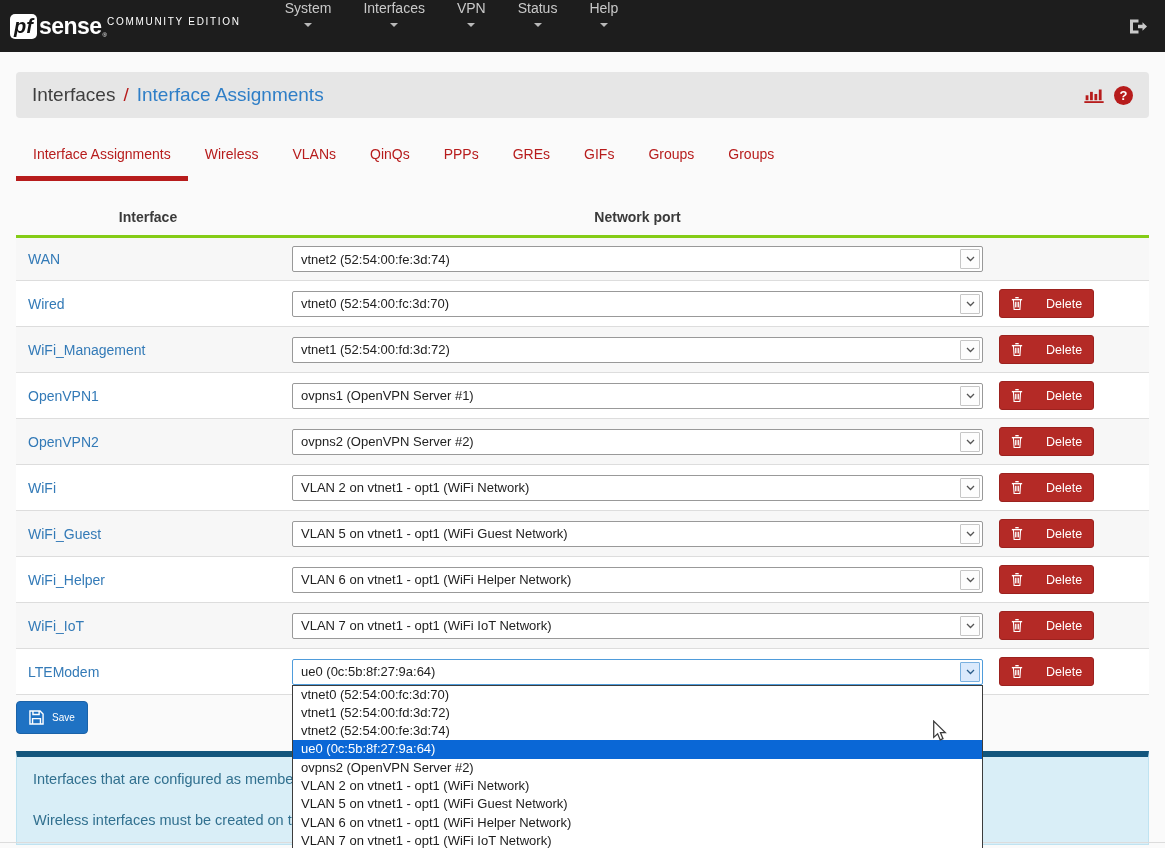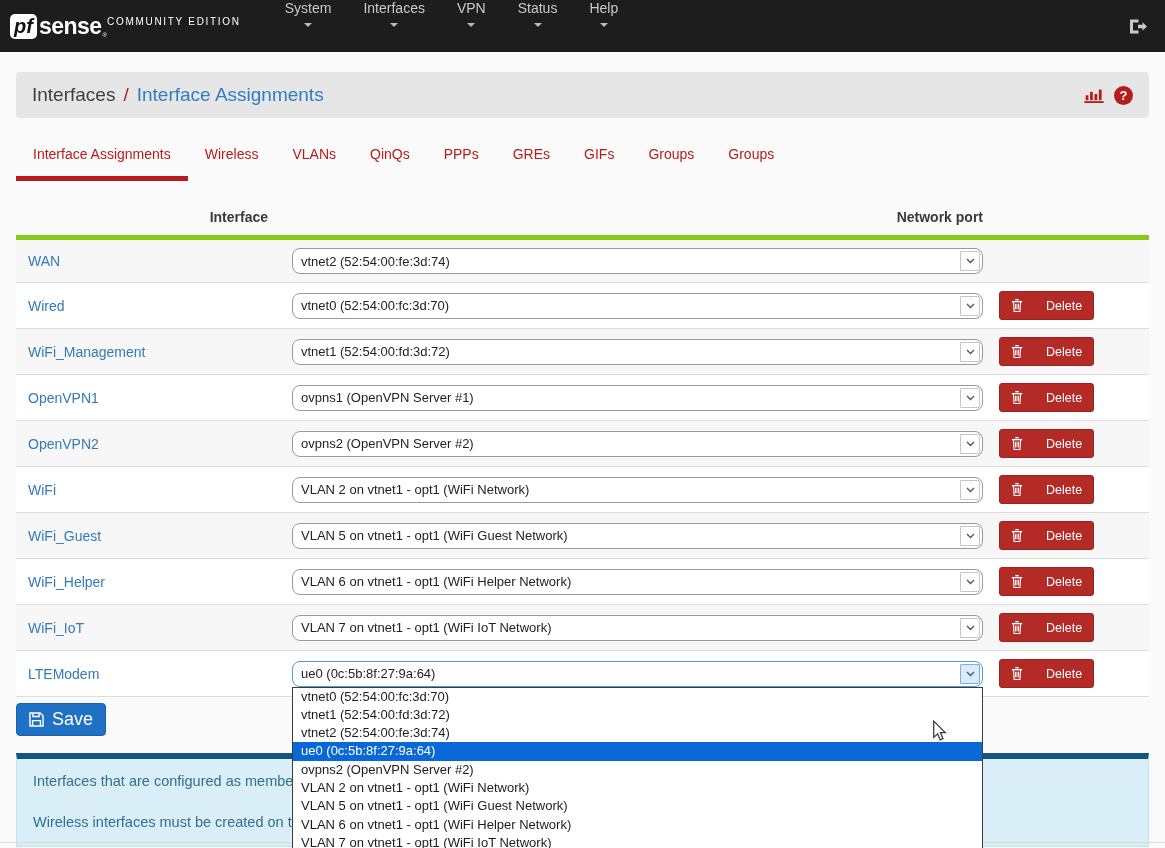--- a/index.html
+++ b/index.html
@@ -28,40 +28,40 @@
   .crumb-icons { margin-left:auto; display:flex; align-items:center; gap:10px; }
   .help-badge { width:19px; height:19px; border-radius:50%; background:#b71c1c; color:#fff; font-size:13px; font-weight:bold; display:flex; align-items:center; justify-content:center; cursor:pointer; }
   .chart-btn { cursor:pointer; display:flex; }
   
   .tabs { margin:24px 16px 0; display:flex; }
   .tab { position:relative; padding:4px 17px 19px; font-size:14px; color:#b71c1c; cursor:pointer; white-space:nowrap; }
   .tab.active::after { content:""; position:absolute; left:0; right:0; bottom:0; height:5px; background:#b71c1c; }
   
   table.assign { width:1133px; margin:16px 16px 0; border-collapse:collapse; table-layout:fixed; }
   col.c1 { width:264px; } col.c3 { width:154px; }
-  th { text-align:right; font-size:14px; color:#3a3a3a; padding:12px 12px 10px; border-bottom:5px solid #84cc16; }
+  th { text-align:center; font-size:14px; color:#3a3a3a; padding:12px 12px 10px; border-bottom:3px solid #84cc16; }
   td { padding:8px 12px; border-top:1px solid #ddd; vertical-align:middle; }
   td.actions { padding-left:4px; }
   tbody tr { height:43px; }
   tbody tr:nth-child(odd) { background:#f7f7f7; }
   tbody tr:nth-child(even) { background:#fff; }
   tbody { border-bottom:1px solid #ddd; }
   .iface-link { color:#337ab7; font-size:14px; text-decoration:none; cursor:pointer; }
   
-  .sel { position:relative; height:26px; background:#fff; border:1px solid #999; border-radius:8px; display:flex; align-items:center; padding:0 38px 0 8px; font-size:13px; color:#222; cursor:pointer; white-space:nowrap; }
+  .sel { position:relative; height:26px; background:#fff; border:1px solid #999; border-radius:2px; display:flex; align-items:center; padding:0 38px 0 8px; font-size:13px; color:#222; cursor:pointer; white-space:nowrap; }
   .sel .chev { position:absolute; top:2px; right:2px; bottom:2px; width:20px; border:1px solid #c6c6c6; border-radius:1px; background:#fdfdfd; display:flex; align-items:center; justify-content:center; }
   .sel.focused { border-color:#4f9cdb; }
   .sel.focused .chev { background:#dbeafc; border-color:#7ab1e0; }
   
   .listbox { position:absolute; left:-1px; right:-1px; top:25px; background:#fff; border:1px solid #3c3c3c; z-index:40; }
   .opt { height:18.3px; line-height:18.3px; font-size:13px; color:#1c1c1c; padding:0 8px; white-space:nowrap; overflow:hidden; cursor:pointer; }
   .opt.selected { background:#0a67d6; color:#fff; }
   
   .btn-del { display:inline-flex; align-items:center; gap:23px; background:#b42a26; border:1px solid #9c221f; color:#fff; font-size:12.5px; height:29px; padding:0 11px; border-radius:3px; cursor:pointer; font-family:inherit; }
-  .btn-save { display:inline-flex; align-items:center; gap:8px; background:#1f72c3; border:1px solid #1a62a8; color:#fff; font-size:18px; height:33px; padding:0 12px; border-radius:4px; margin:6px 0 0 16px; cursor:pointer; font-family:inherit; }
+  .btn-save { display:inline-flex; align-items:center; gap:8px; background:#1f72c3; border:1px solid #1a62a8; color:#fff; font-size:10px; height:33px; padding:0 12px; border-radius:4px; margin:6px 0 0 16px; cursor:pointer; font-family:inherit; }
   
   .info { margin:17px 16px 0; background:#d9eef7; border:1px solid #bfe3f1; border-top:6px solid #13567d; padding:13px 16px 14px; color:#31708f; font-size:14.5px; }
   .info p { margin:0; line-height:19px; }
   .info p + p { margin-top:22px; }
   .footer-line { position:absolute; left:0; right:0; bottom:5px; border-top:1px solid #dcdcdc; }
   .cursor { position:absolute; left:931px; top:720px; z-index:60; pointer-events:none; }
 </style>
 </head>
 <body>
 

